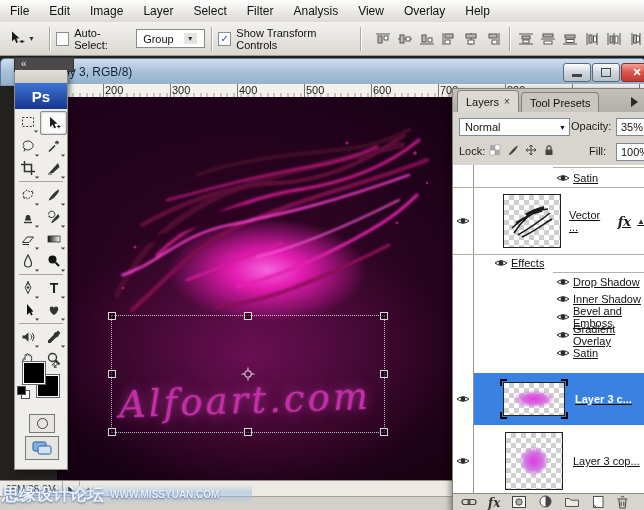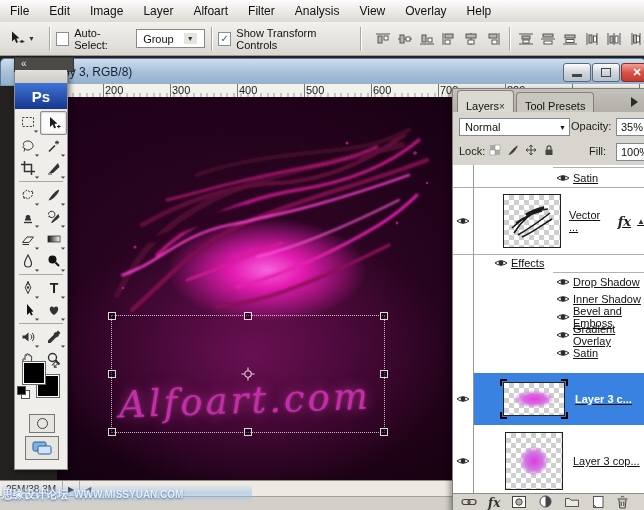--- a/index.html
+++ b/index.html
@@ -64,21 +64,21 @@
   
   .statusbar{position:absolute;left:0;top:480px;width:452px;height:16px;background:#edeae3;
              border-top:1px solid #8f8d87;display:flex;align-items:center;}
   .statusbar .size{padding:0 6px;font-size:10px;color:#222;}
   .statusbar .tri{font-size:8px;padding:0 5px;border-left:1px solid #b0aea8;border-right:1px solid #b0aea8;height:100%;display:flex;align-items:center;}
   .statusbar .scrl{font-size:8px;color:#555;padding:0 5px;}
   .bottomstrip{position:absolute;left:0;top:496px;width:452px;height:14px;background:#d3d0c9;border-top:1px solid #a5a29c;}
   .sitemark{position:absolute;left:2px;top:484px;width:250px;height:20px;
             background:linear-gradient(rgba(150,190,235,0),rgba(150,190,235,.55) 45%,rgba(150,190,235,0));
             display:flex;align-items:center;gap:6px;pointer-events:none;}
-  .sitemark .cjk{font-size:11px;font-weight:bold;color:rgba(245,250,255,.92);text-shadow:0 1px 2px rgba(60,90,140,.8);}
+  .sitemark .cjk{font-size:17px;font-weight:bold;color:rgba(245,250,255,.92);text-shadow:0 1px 2px rgba(60,90,140,.8);}
   .sitemark .url{font-size:10px;font-weight:bold;color:rgba(240,248,255,.9);text-shadow:0 1px 2px rgba(60,90,140,.8);}
   
   .toolbox{position:absolute;left:14px;top:57px;width:52px;height:411px;
            background:#efeeea;border:1px solid #8f8d88;box-shadow:2px 2px 5px rgba(0,0,0,.45);}
   .tb-collapse{position:absolute;left:-1px;top:-1px;width:52px;height:13px;background:#4b4a48;
                color:#e8e8e8;font-size:10px;line-height:12px;padding-left:6px;border:1px solid #333;}
   .tb-grip{position:absolute;left:0;top:12px;width:52px;height:13px;background:linear-gradient(#e2e0da,#cdcac3);border-bottom:1px solid #a7a49e;}
   .tb-ps{position:absolute;left:0;top:25px;width:52px;height:26px;background:linear-gradient(#3f74d6,#16368e);
          color:#fff;font-weight:bold;font-size:15px;display:flex;align-items:center;justify-content:center;}
   .tools{position:absolute;left:0;top:53px;width:52px;}
@@ -97,21 +97,21 @@
   .qmask{position:absolute;left:14px;top:356px;width:24px;height:17px;border:1px solid #777;background:#e7e5e0;
          display:flex;align-items:center;justify-content:center;}
   .qmask .c{width:9px;height:9px;border:1px solid #444;border-radius:50%;}
   .scrmode{position:absolute;left:10px;top:378px;width:32px;height:22px;border:1px solid #777;background:#e7e5e0;
            display:flex;align-items:center;justify-content:center;}
   
   .panel{position:absolute;left:452px;top:88px;width:192px;height:422px;background:#d8d5ce;
          border:1px solid #84817b;border-right:none;box-shadow:-2px 2px 6px rgba(0,0,0,.4);}
   .ptabs{position:absolute;left:0;top:0;width:192px;height:23px;background:linear-gradient(#c4c1ba,#b2afa8);
          display:flex;align-items:flex-end;padding-left:4px;box-sizing:border-box;}
-  .ptab{height:19px;display:flex;align-items:flex-end;padding:0 8px;border:1px solid #84817b;border-bottom:none;
+  .ptab{height:19px;display:flex;align-items:center;gap:5px;padding:0 8px;border:1px solid #84817b;border-bottom:none;
         border-radius:4px 4px 0 0;background:#c9c6bf;margin-right:2px;}
   .ptab.active{background:#dcd9d2;height:21px;}
   .ptab .x{font-size:10px;color:#333;}
   .pmenu-arrow{position:absolute;right:2px;top:8px;width:0;height:0;border:5px solid transparent;border-left:7px solid #2a2a2a;}
   .pctrl{position:absolute;left:0;top:23px;width:192px;height:53px;border-bottom:1px solid #9b988f;}
   .field{background:#fff;border:1px solid #7f8a95;height:16px;display:flex;align-items:center;}
   .blend{position:absolute;left:6px;top:6px;width:104px;padding-left:5px;}
   .blend .dd-arrow{margin-left:auto;font-size:7px;padding-right:3px;}
   .plabel{position:absolute;font-size:11px;color:#1a1a1a;}
   .opac-box{position:absolute;left:163px;top:6px;width:30px;padding-left:4px;font-size:11px;}
@@ -163,21 +163,21 @@
           <feGaussianBlur stdDeviation="1.1"></feGaussianBlur>
         </filter>
     </defs>
   </svg>
 
   <div class="menubar">
     <span class="mi">File</span>
     <span class="mi">Edit</span>
     <span class="mi">Image</span>
     <span class="mi">Layer</span>
-    <span class="mi">Alfoart</span>
+    <span class="mi">Select</span>
     <span class="mi">Filter</span>
     <span class="mi">Analysis</span>
     <span class="mi">View</span>
     <span class="mi">Overlay</span>
     <span class="mi">Help</span>
   </div>
 
   <div class="optionsbar">
     <div class="tool-preset">
       <span>

